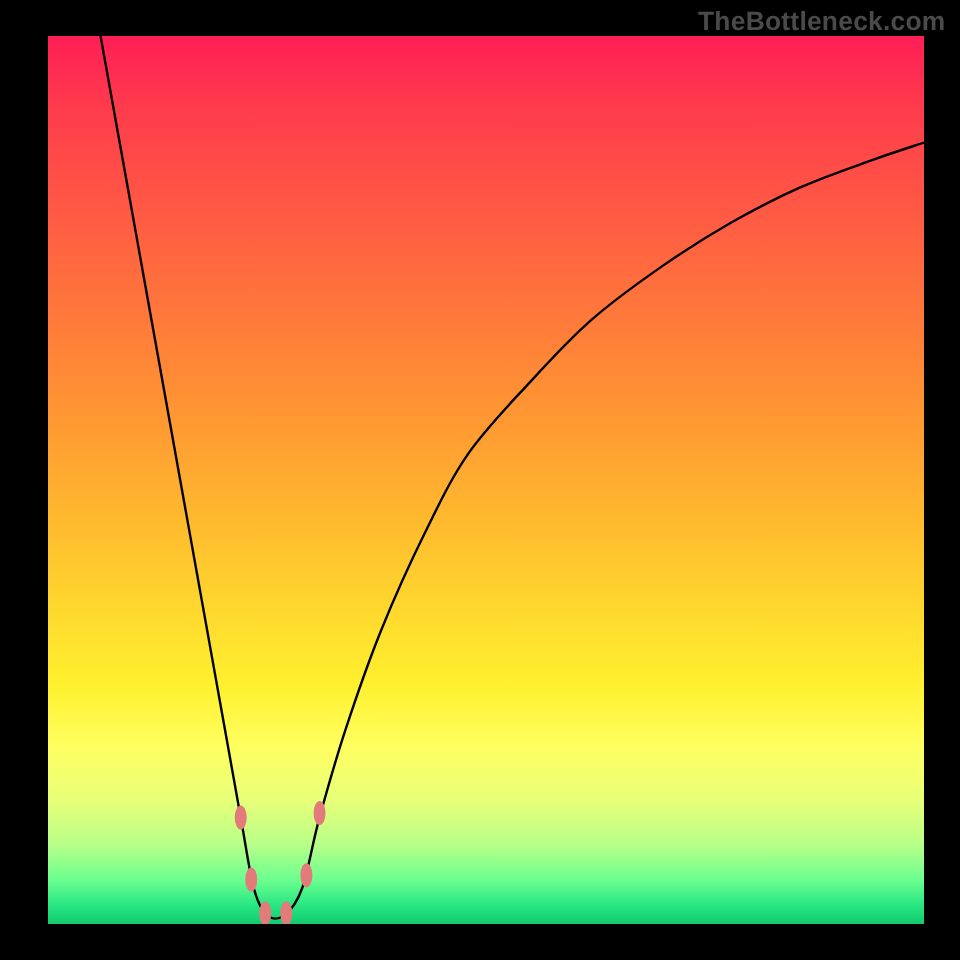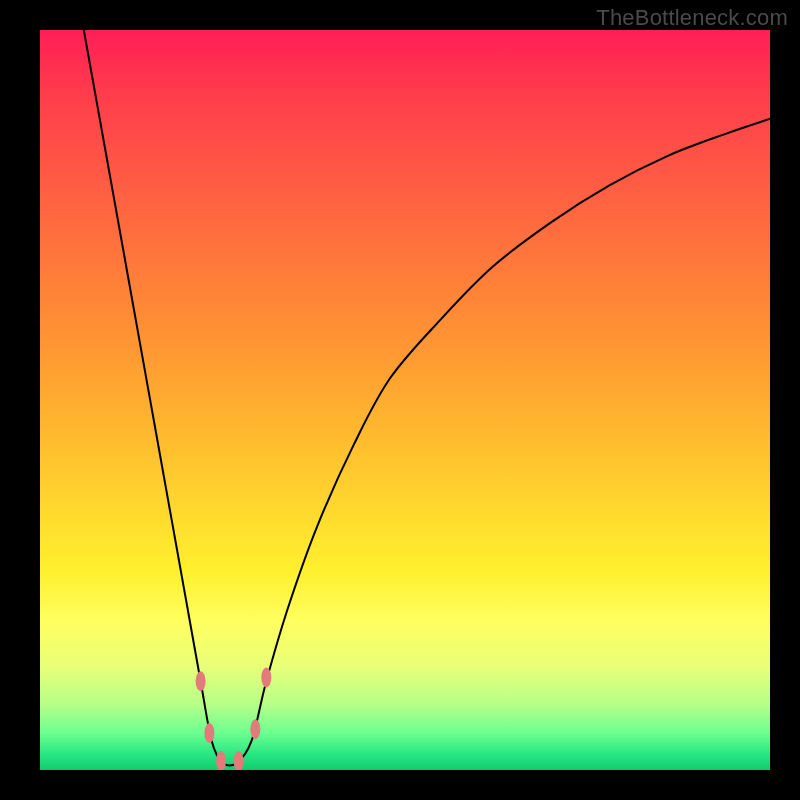--- a/index.html
+++ b/index.html
@@ -41,21 +41,21 @@
       #6cff90 95%,
       #26e682 98%,
       #14c96e 100%);
   }
   .watermark {
     position: absolute;
     top: 5px;
     right: 12px;
     color: #4a4a4a;
     font-size: 22px;
-    font-weight: 400;
+    font-weight: 700;
     letter-spacing: 0.2px;
     user-select: none;
   }
   svg.curve {
     position: absolute;
     left: 0;
     top: 0;
     width: 730px;
     height: 740px;
   }

